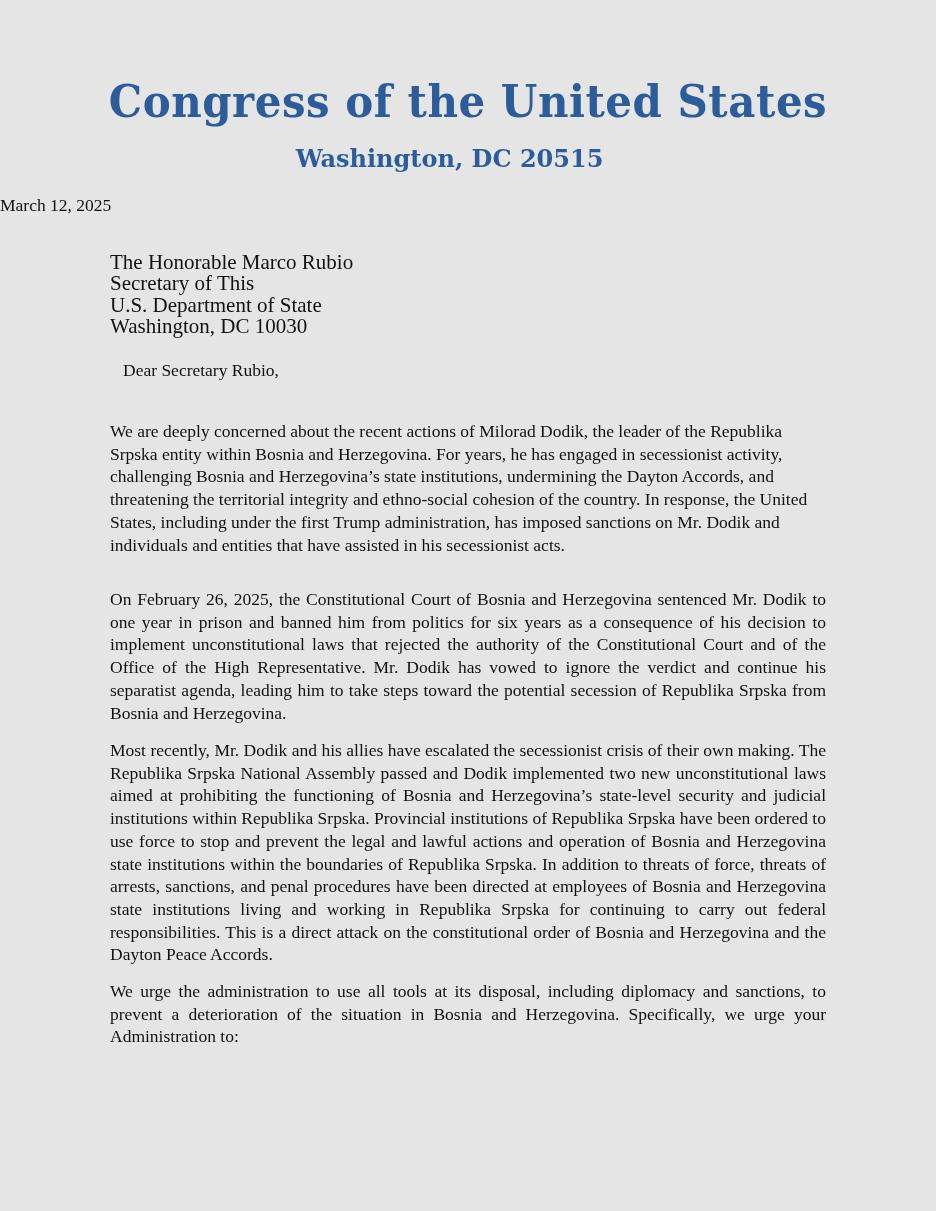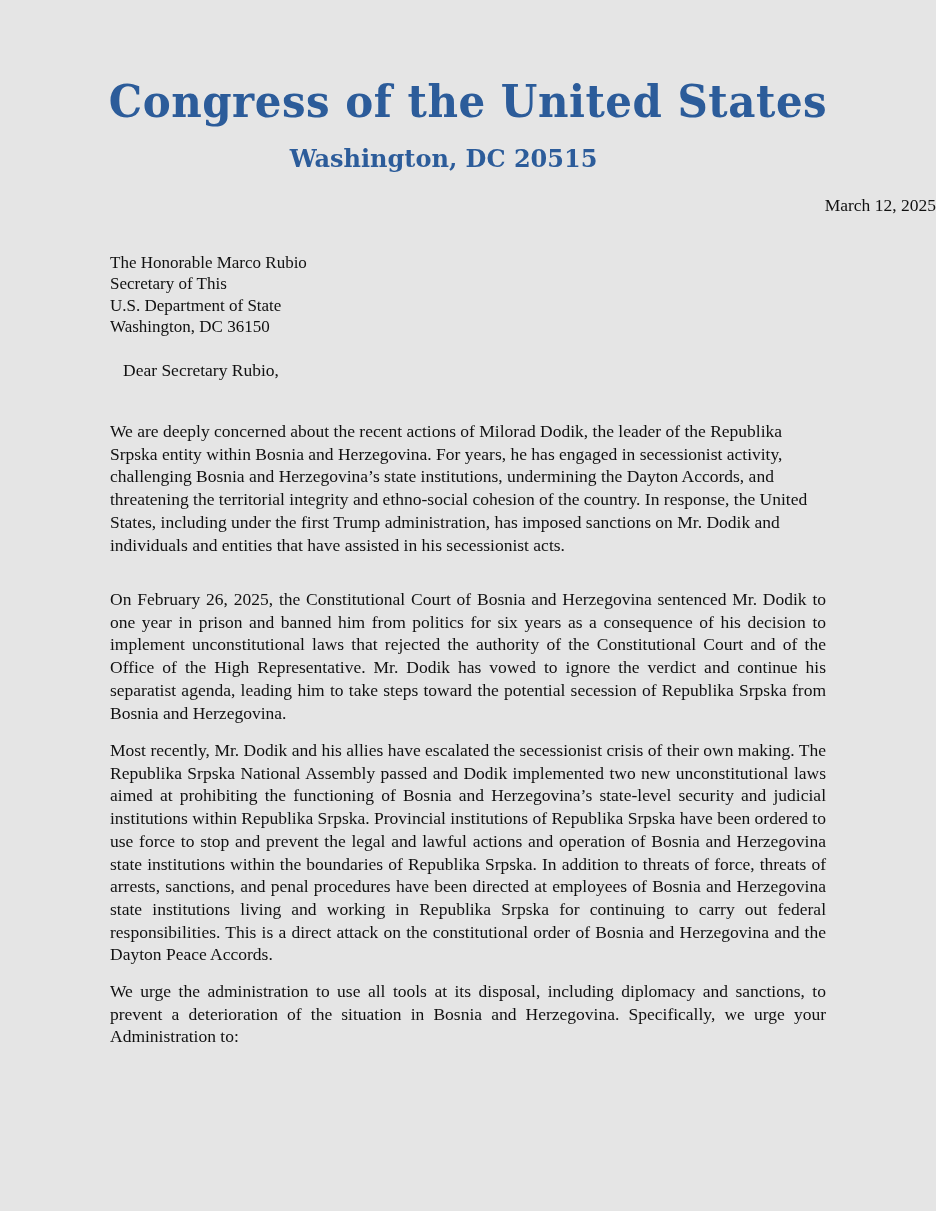--- a/index.html
+++ b/index.html
@@ -9,30 +9,30 @@
     background: #e5e5e5; color: #111111;
     font-family: "Liberation Serif", "DejaVu Serif", serif;
   }
   .letterhead-title {
     position: absolute; left: 0; top: 72px; width: 936px; text-align: center;
     font-family: "DejaVu Serif", "Liberation Serif", serif;
     font-weight: bold; font-size: 42px; letter-spacing: 0.5px;
     color: #2c5c9a; line-height: 60px; transform: scaleY(1.05);
   }
   .letterhead-sub {
-    position: absolute; left: 8px; top: 142px; width: 871px; text-align: center;
+    position: absolute; left: 14px; top: 142px; width: 871px; text-align: center;
     font-family: "DejaVu Serif", "Liberation Serif", serif;
     font-weight: bold; font-size: 24px; color: #2c5c9a; line-height: 34px;
   }
   .date {
-    position: absolute; left: 0; top: 194px; width: 936px; text-align: right;
+    position: absolute; left: 0; top: 194px; width: 936px; text-align: left;
     font-size: 17.5px; line-height: 22px;
   }
   .address {
-    position: absolute; left: 110px; top: 252px; font-size: 17px; line-height: 21.3px;
+    position: absolute; left: 110px; top: 252px; font-size: 21px; line-height: 21.3px;
   }
   .address div { white-space: nowrap; }
   .salutation {
     position: absolute; left: 110px; top: 359px; font-size: 17.5px; line-height: 22px; margin-left: 13px;
   }
   .para {
     position: absolute; left: 110px; width: 716px; font-size: 17.5px; line-height: 22.7px;
     margin: 0;
   }
   .p1 { top: 420px; text-align: left; }
@@ -46,21 +46,21 @@
 <div class="page">
   <div class="letterhead-title">Congress of the United States</div>
   <div class="letterhead-sub">Washington, DC 20515</div>
 
   <div class="date">March 12, 2025</div>
 
   <div class="address">
     <div>The Honorable Marco Rubio</div>
     <div>Secretary of This</div>
     <div>U.S. Department of State</div>
-    <div>Washington, DC 36150</div>
+    <div>Washington, DC 10030</div>
   </div>
 
   <div class="salutation">Dear Secretary Rubio,</div>
 
   <p class="para p1">We are deeply concerned about the recent actions of Milorad Dodik, the leader of the Republika Srpska entity within Bosnia and Herzegovina.  For years, he has engaged in secessionist activity, challenging Bosnia and Herzegovina’s state institutions, undermining the Dayton Accords, and threatening the territorial integrity and ethno-social cohesion of the country.  In response, the United States, including under the first Trump administration, has imposed sanctions on Mr. Dodik and individuals and entities that have assisted in his secessionist acts.</p>
   <p class="para p2">On February 26, 2025, the Constitutional Court of Bosnia and Herzegovina sentenced Mr. Dodik to one year in prison and banned him from politics for six years as a consequence of his decision to implement unconstitutional laws that rejected the authority of the Constitutional Court and of the Office of the High Representative.  Mr. Dodik has vowed to ignore the verdict and continue his separatist agenda, leading him to take steps toward the potential secession of Republika Srpska from Bosnia and Herzegovina.</p>
   <p class="para p3">Most recently, Mr. Dodik and his allies have escalated the secessionist crisis of their own making.  The Republika Srpska National Assembly passed and Dodik implemented two new unconstitutional laws aimed at prohibiting the functioning of Bosnia and Herzegovina’s state-level security and judicial institutions within Republika Srpska.  Provincial institutions of Republika Srpska have been ordered to use force to stop and prevent the legal and lawful actions and operation of Bosnia and Herzegovina state institutions within the boundaries of Republika Srpska.  In addition to threats of force, threats of arrests, sanctions, and penal procedures have been directed at employees of Bosnia and Herzegovina state institutions living and working in Republika Srpska for continuing to carry out federal responsibilities.  This is a direct attack on the constitutional order of Bosnia and Herzegovina and the Dayton Peace Accords.</p>
   <p class="para p4">We urge the administration to use all tools at its disposal, including diplomacy and sanctions, to prevent a deterioration of the situation in Bosnia and Herzegovina.  Specifically, we urge your Administration to:</p>
 </div>
 

